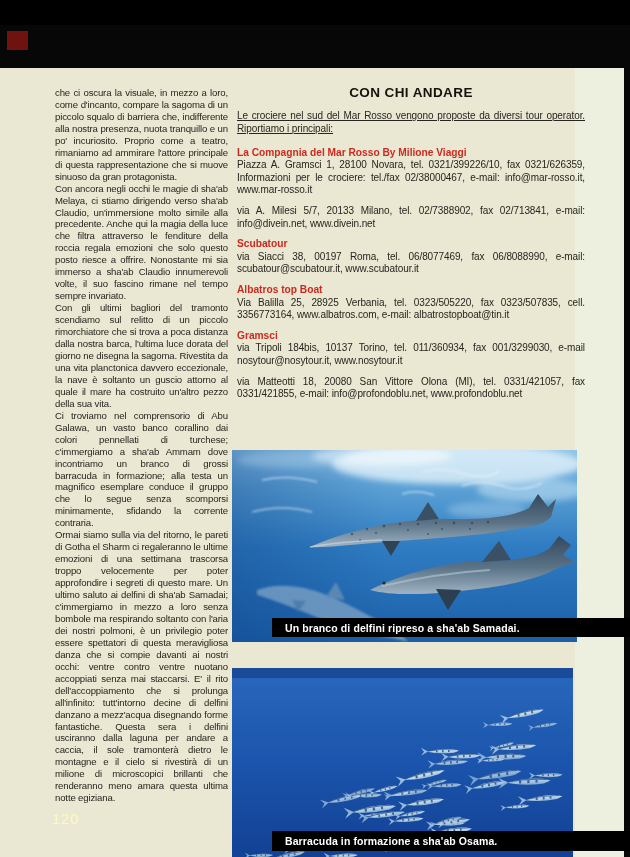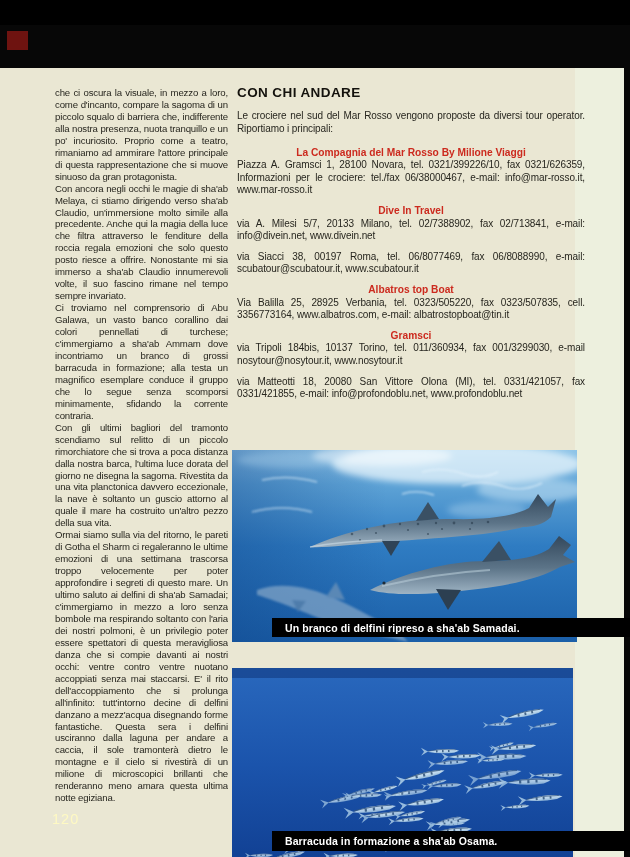--- a/index.html
+++ b/index.html
@@ -17,24 +17,24 @@
     position:absolute; left:55px; top:62px; width:173px; height:718px;
     font-size:9.6px; line-height:11.95px; text-align:justify;
     color:#27261f; letter-spacing:-0.15px; overflow:hidden;
   }
   .left-col p { margin:0; }
   .author { text-align:right; font-style:italic; padding-right:4px; margin-top:2px; }
 
   .page-number { position:absolute; left:52px; top:786px; font-size:14.5px; color:#fef9c3; letter-spacing:1px; }
 
   .sidebar { position:absolute; left:237px; top:60px; width:348px; }
-  .sidebar-title { font-weight:bold; font-size:13.5px; color:#14120d; letter-spacing:0.4px; margin:0 0 10px 0; }
-  .sidebar-intro { font-size:10px; line-height:12.8px; text-align:justify; color:#27261f; margin-bottom:11px; letter-spacing:-0.1px; }
+  .sidebar-title { text-align:center; font-weight:bold; font-size:13.5px; color:#14120d; letter-spacing:0.4px; margin:0 0 10px 0; }
+  .sidebar-intro { font-size:10px; line-height:12.8px; text-align:justify; color:#27261f; margin-bottom:11px; letter-spacing:-0.1px;text-decoration:underline; }
   .operator { margin-bottom:8px; }
-  .operator-name { color:#cc2a1e; font-weight:bold; font-size:10.2px; line-height:12.6px;text-align:center; }
+  .operator-name { color:#cc2a1e; font-weight:bold; font-size:10.2px; line-height:12.6px; }
   .operator-details { font-size:10px; line-height:12.6px; text-align:justify; color:#27261f; letter-spacing:-0.1px; }
 
   .photo { position:absolute; overflow:hidden; }
   .photo1 { left:232px; top:425px; width:345px; height:192px; }
   .photo2 { left:232px; top:643px; width:341px; height:214px; }
   .photo svg { display:block; }
 
   .caption {
     position:absolute; background:#000; color:#fff; font-weight:bold;
     font-size:10.5px; display:flex; align-items:center; letter-spacing:0.1px;
@@ -47,41 +47,41 @@
 
 <div class="stage">
 
   <div class="red-tab"></div>
   <div class="page"></div>
   <div class="right-strip"></div>
 
   <div class="left-col">
     <p>che ci oscura la visuale, in mezzo a loro, come d'incanto, compare la sagoma di un piccolo squalo di barriera che, indifferente alla nostra presenza, nuota tranquillo e un po' incuriosito. Proprio come a teatro, rimaniamo ad ammirare l'attore principale di questa rappresentazione che si muove sinuoso da gran protagonista.</p>
     <p>Con ancora negli occhi le magie di sha'ab Melaya, ci stiamo dirigendo verso sha'ab Claudio, un'immersione molto simile alla precedente. Anche qui la magia della luce che filtra attraverso le fenditure della roccia regala emozioni che solo questo posto riesce a offrire. Nonostante mi sia immerso a sha'ab Claudio innumerevoli volte, il suo fascino rimane nel tempo sempre invariato.</p>
+    <p>Con gli ultimi bagliori del tramonto scendiamo sul relitto di un piccolo rimorchiatore che si trova a poca distanza dalla nostra barca, l'ultima luce dorata del giorno ne disegna la sagoma. Rivestita da una vita planctonica davvero eccezionale, la nave è soltanto un guscio attorno al quale il mare ha costruito un'altro pezzo della sua vita.</p>
     <p>Ci troviamo nel comprensorio di Abu Galawa, un vasto banco corallino dai colori pennellati di turchese; c'immergiamo a sha'ab Ammam dove incontriamo un branco di grossi barracuda in formazione; alla testa un magnifico esemplare conduce il gruppo che lo segue senza scomporsi minimamente, sfidando la corrente contraria.</p>
-    <p>Con gli ultimi bagliori del tramonto scendiamo sul relitto di un piccolo rimorchiatore che si trova a poca distanza dalla nostra barca, l'ultima luce dorata del giorno ne disegna la sagoma. Rivestita da una vita planctonica davvero eccezionale, la nave è soltanto un guscio attorno al quale il mare ha costruito un'altro pezzo della sua vita.</p>
     <p>Ormai siamo sulla via del ritorno, le pareti di Gotha el Sharm ci regaleranno le ultime emozioni di una settimana trascorsa troppo velocemente per poter approfondire i segreti di questo mare. Un ultimo saluto ai delfini di sha'ab Samadai; c'immergiamo in mezzo a loro senza bombole ma respirando soltanto con l'aria dei nostri polmoni, è un privilegio poter essere spettatori di questa meravigliosa danza che si compie davanti ai nostri occhi: ventre contro ventre nuotano accoppiati senza mai staccarsi. E' il rito dell'accoppiamento che si prolunga all'infinito: tutt'intorno decine di delfini danzano a mezz'acqua disegnando forme fantastiche. Questa sera i delfini usciranno dalla laguna per andare a caccia, il sole tramonterà dietro le montagne e il cielo si rivestirà di un milione di microscopici brillanti che renderanno meno amara questa ultima notte egiziana.</p>
     <p class="author">Massimo Bicciato</p>
   </div>
 
   <div class="page-number">120</div>
 
   <div class="sidebar">
     <h2 class="sidebar-title">CON CHI ANDARE</h2>
     <div class="sidebar-intro">Le crociere nel sud del Mar Rosso vengono proposte da diversi tour operator. Riportiamo i principali:</div>
 
     <div class="operator">
       <div class="operator-name">La Compagnia del Mar Rosso By Milione Viaggi</div>
-      <div class="operator-details">Piazza A. Gramsci 1, 28100 Novara, tel. 0321/399226/10, fax 0321/626359, Informazioni per le crociere: tel./fax 06/38000467, e-mail: info@mar-rosso.it, www.mar-rosso.it</div>
-    </div>
-    <div class="operator">
-      <div class="operator-name">Dive In Travel</div>
+      <div class="operator-details">Piazza A. Gramsci 1, 28100 Novara, tel. 0321/399226/10, fax 0321/626359, Informazioni per le crociere: tel./fax 02/38000467, e-mail: info@mar-rosso.it, www.mar-rosso.it</div>
+    </div>
+    <div class="operator">
       <div class="operator-details">via A. Milesi 5/7, 20133 Milano, tel. 02/7388902, fax 02/713841, e-mail: info@divein.net, www.divein.net</div>
     </div>
     <div class="operator">
+      <div class="operator-name">Scubatour</div>
       <div class="operator-details">via Siacci 38, 00197 Roma, tel. 06/8077469, fax 06/8088990, e-mail: scubatour@scubatour.it, www.scubatour.it</div>
     </div>
     <div class="operator">
       <div class="operator-name">Albatros top Boat</div>
       <div class="operator-details">Via Balilla 25, 28925 Verbania, tel. 0323/505220, fax 0323/507835, cell. 3356773164, www.albatros.com, e-mail: albatrostopboat@tin.it</div>
     </div>
     <div class="operator">
       <div class="operator-name">Gramsci</div>
       <div class="operator-details">via Tripoli 184bis, 10137 Torino, tel. 011/360934, fax 001/3299030, e-mail nosytour@nosytour.it, www.nosytour.it</div>
     </div>

